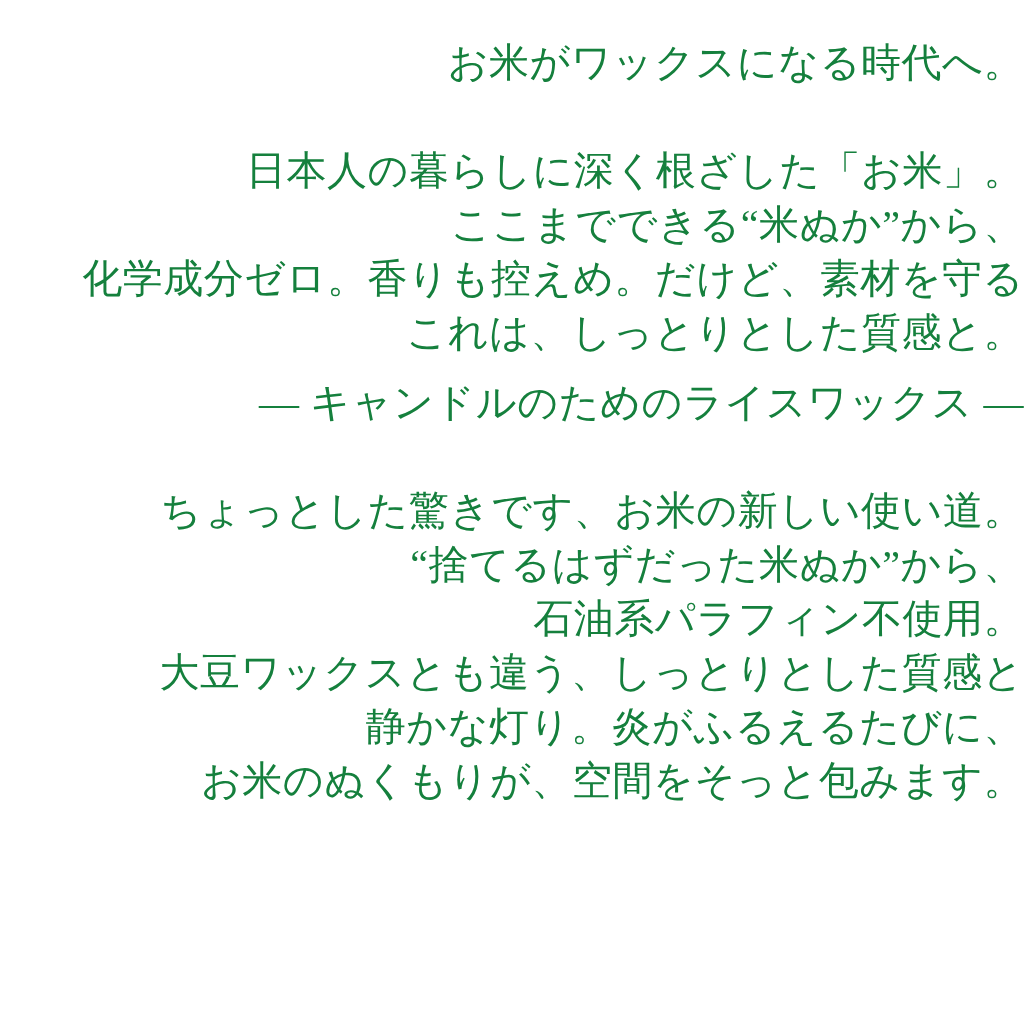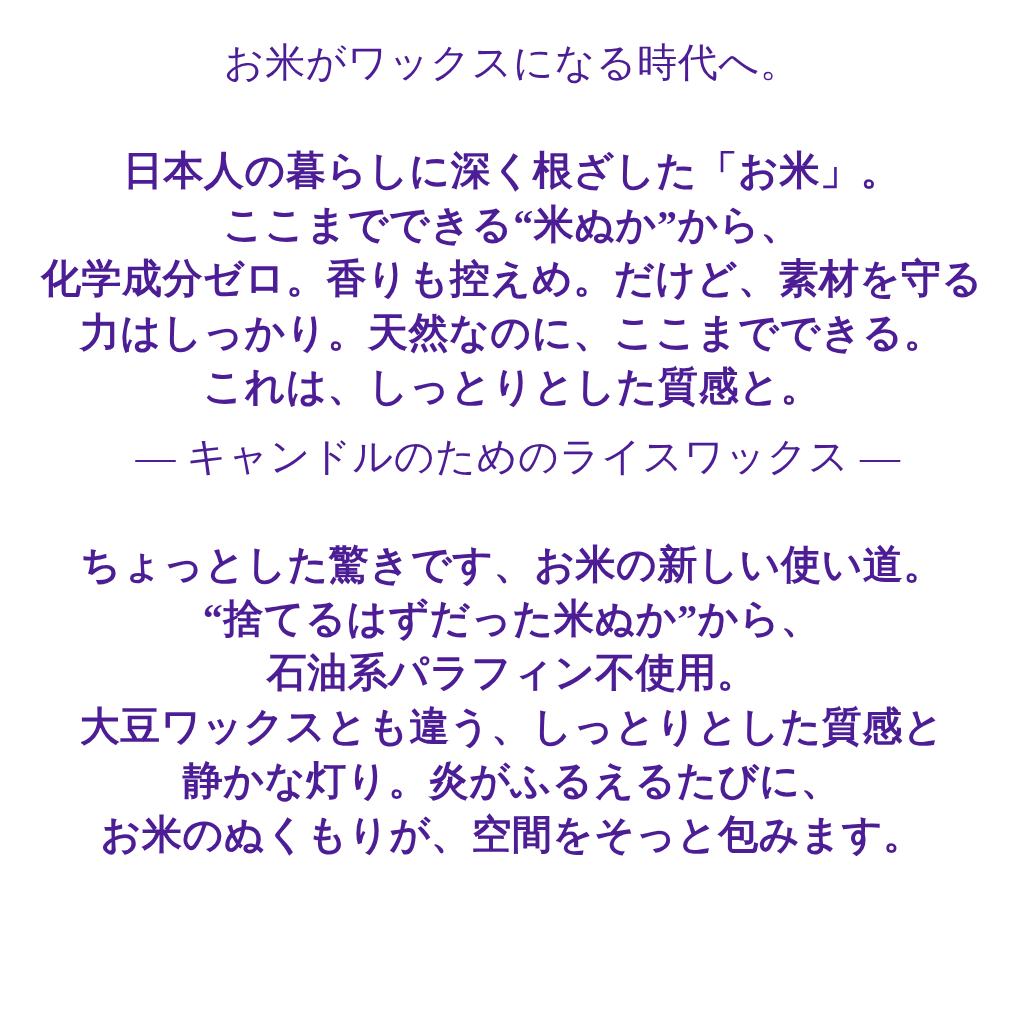--- a/index.html
+++ b/index.html
@@ -9,54 +9,52 @@
   }
   .page {
     position: relative;
     width: 1024px;
     height: 1024px;
     background: #ffffff;
     overflow: hidden;
     box-sizing: border-box;
     padding-top: 36px;
     font-family: "Liberation Serif", "DejaVu Serif", serif;
-    color: #4c1d95;
-    text-align: center;
+    color: #15803d;
+    text-align: right;
   }
   .line {
     font-size: 40px;
     line-height: 54px;
     letter-spacing: 0.5px;
     white-space: nowrap;
   }
   .headline {
     margin-bottom: 54px;
   }
   .tagline {
     margin-top: 16px;
     margin-bottom: 54px;
     padding-left: 12px;
   }
   .para {
-    margin: 12px;
-    font-weight: bold;
+    margin: 0;
   }
 </style>
 </head>
 <body>
 
 <div class="page">
 
   <div class="line headline">お米がワックスになる時代へ。</div>
 
   <div class="para">
     <div class="line">日本人の暮らしに深く根ざした「お米」。</div>
     <div class="line">ここまでできる“米ぬか”から、</div>
     <div class="line">化学成分ゼロ。香りも控えめ。だけど、素材を守る</div>
-    <div class="line">力はしっかり。天然なのに、ここまでできる。</div>
     <div class="line">これは、しっとりとした質感と。</div>
   </div>
 
   <div class="line tagline">― キャンドルのためのライスワックス ―</div>
 
   <div class="para">
     <div class="line">ちょっとした驚きです、お米の新しい使い道。</div>
     <div class="line">“捨てるはずだった米ぬか”から、</div>
     <div class="line">石油系パラフィン不使用。</div>
     <div class="line">大豆ワックスとも違う、しっとりとした質感と</div>

